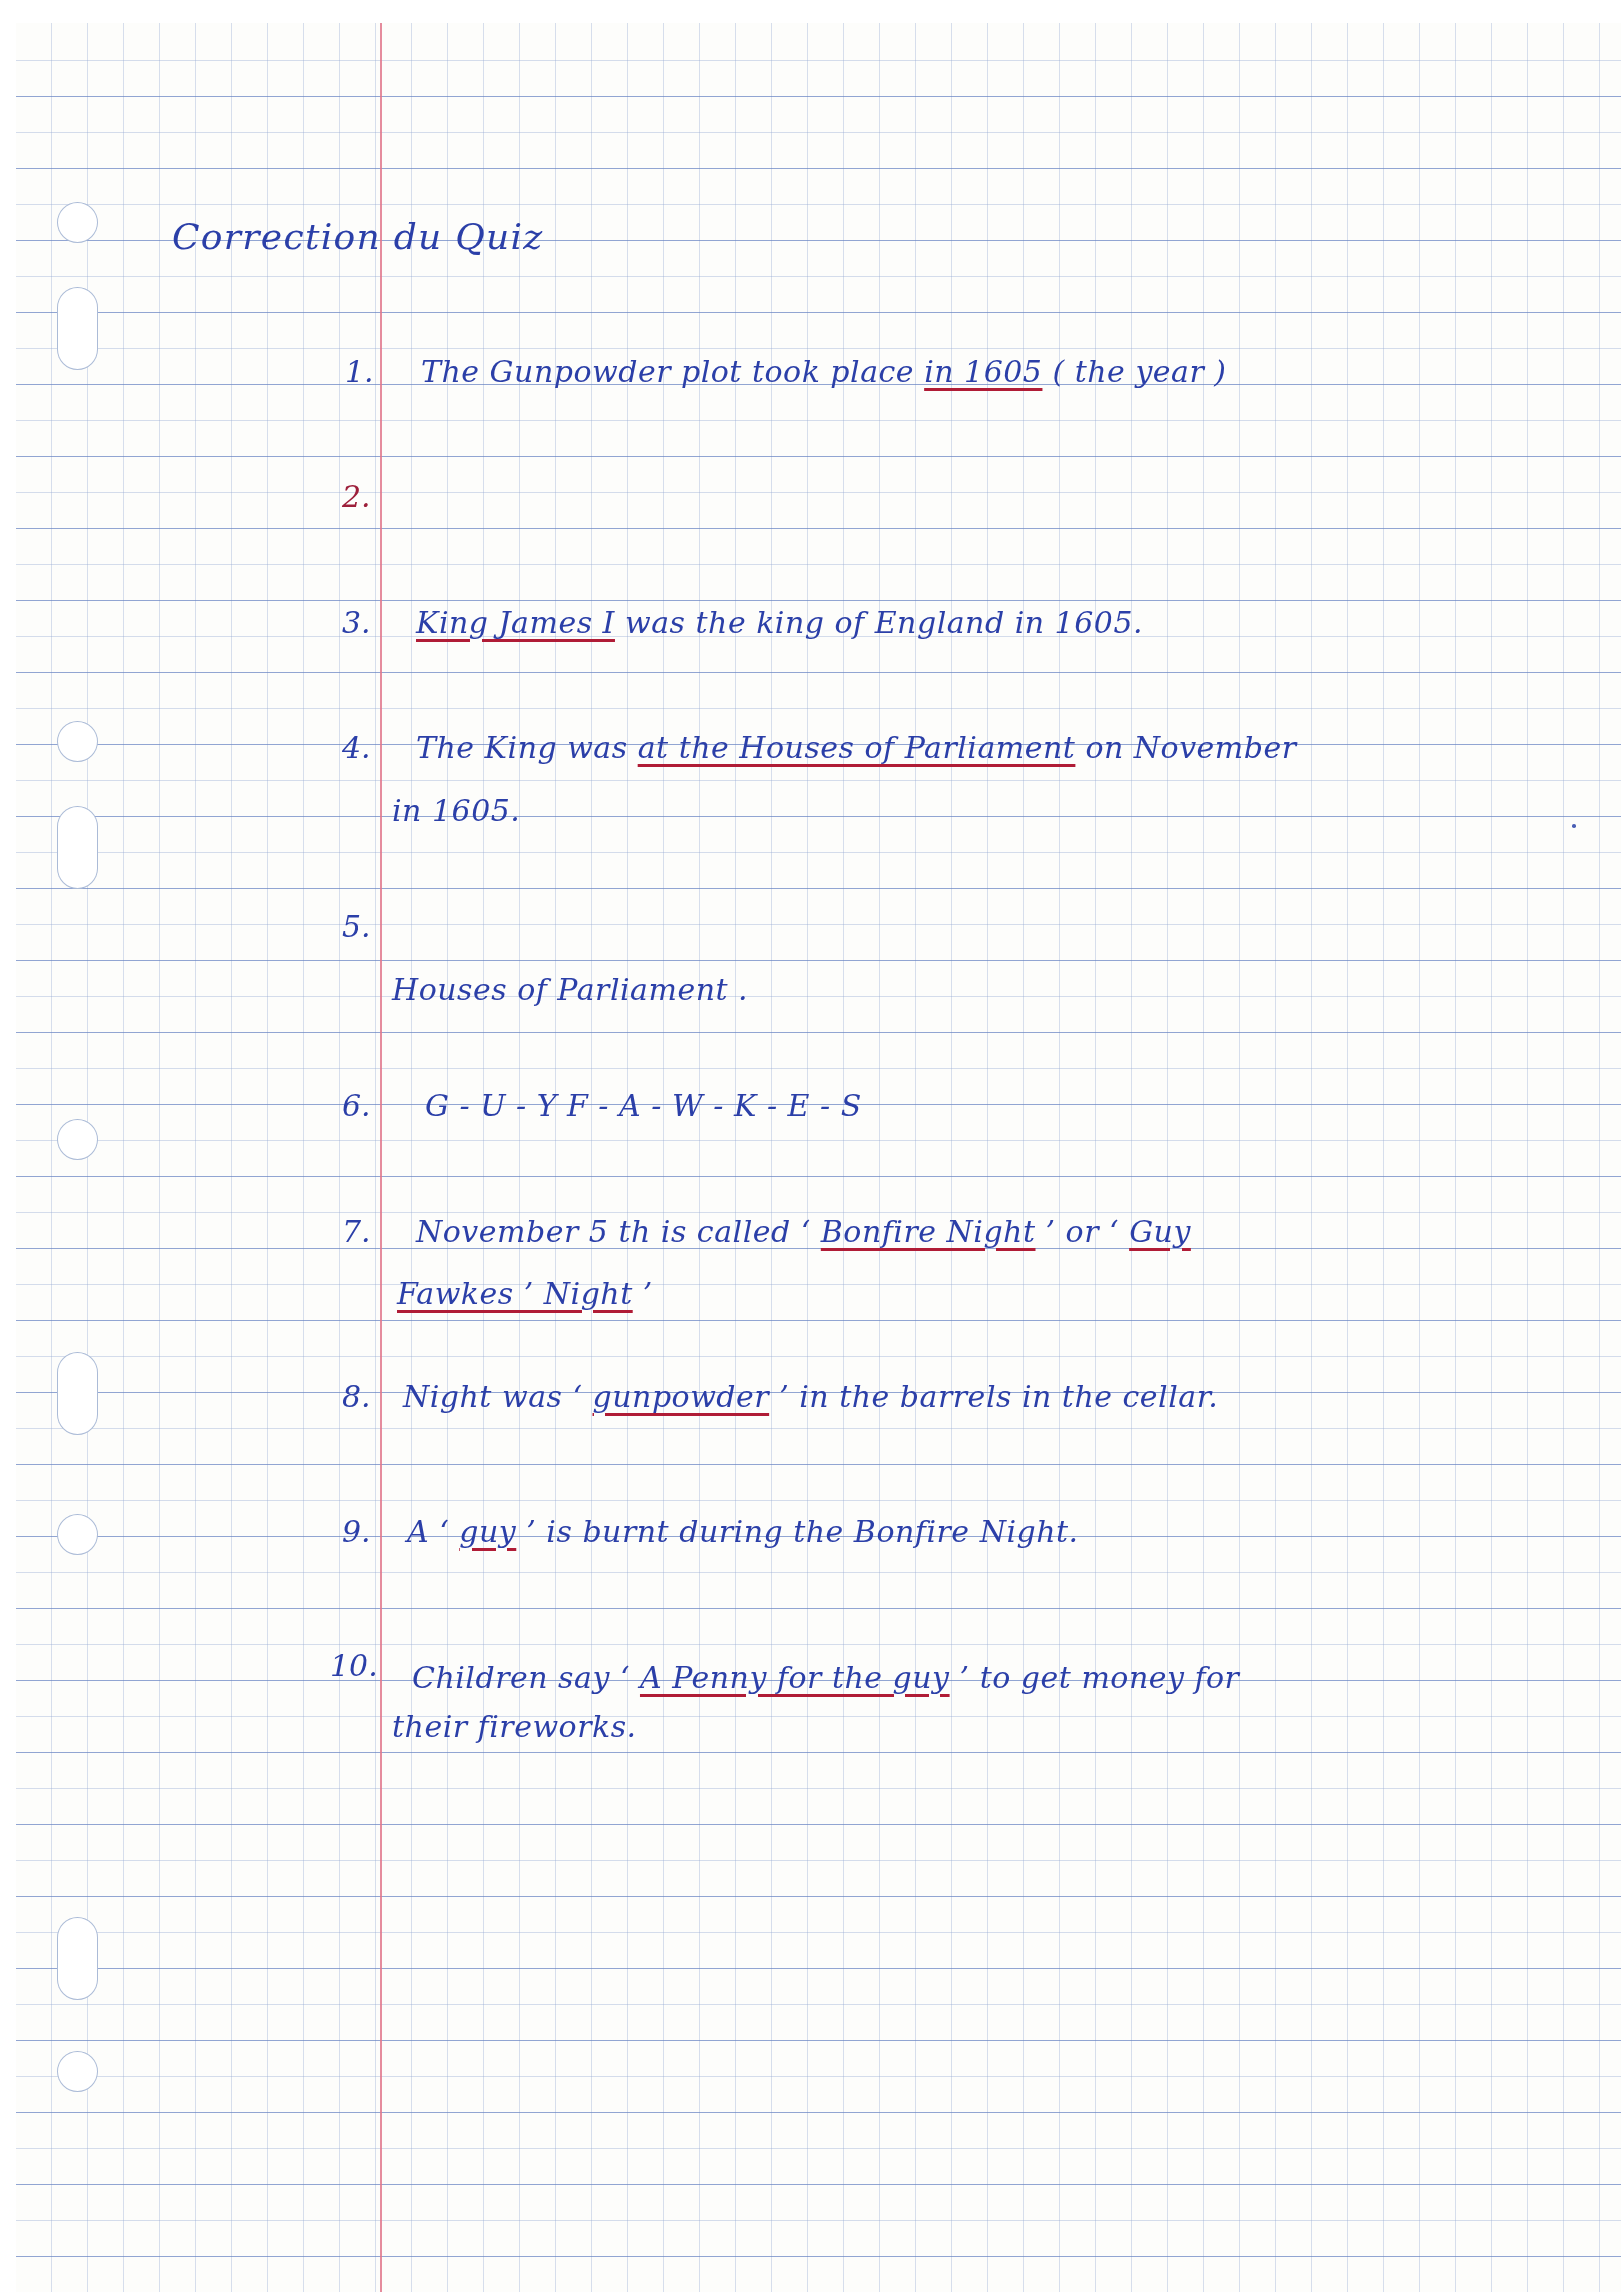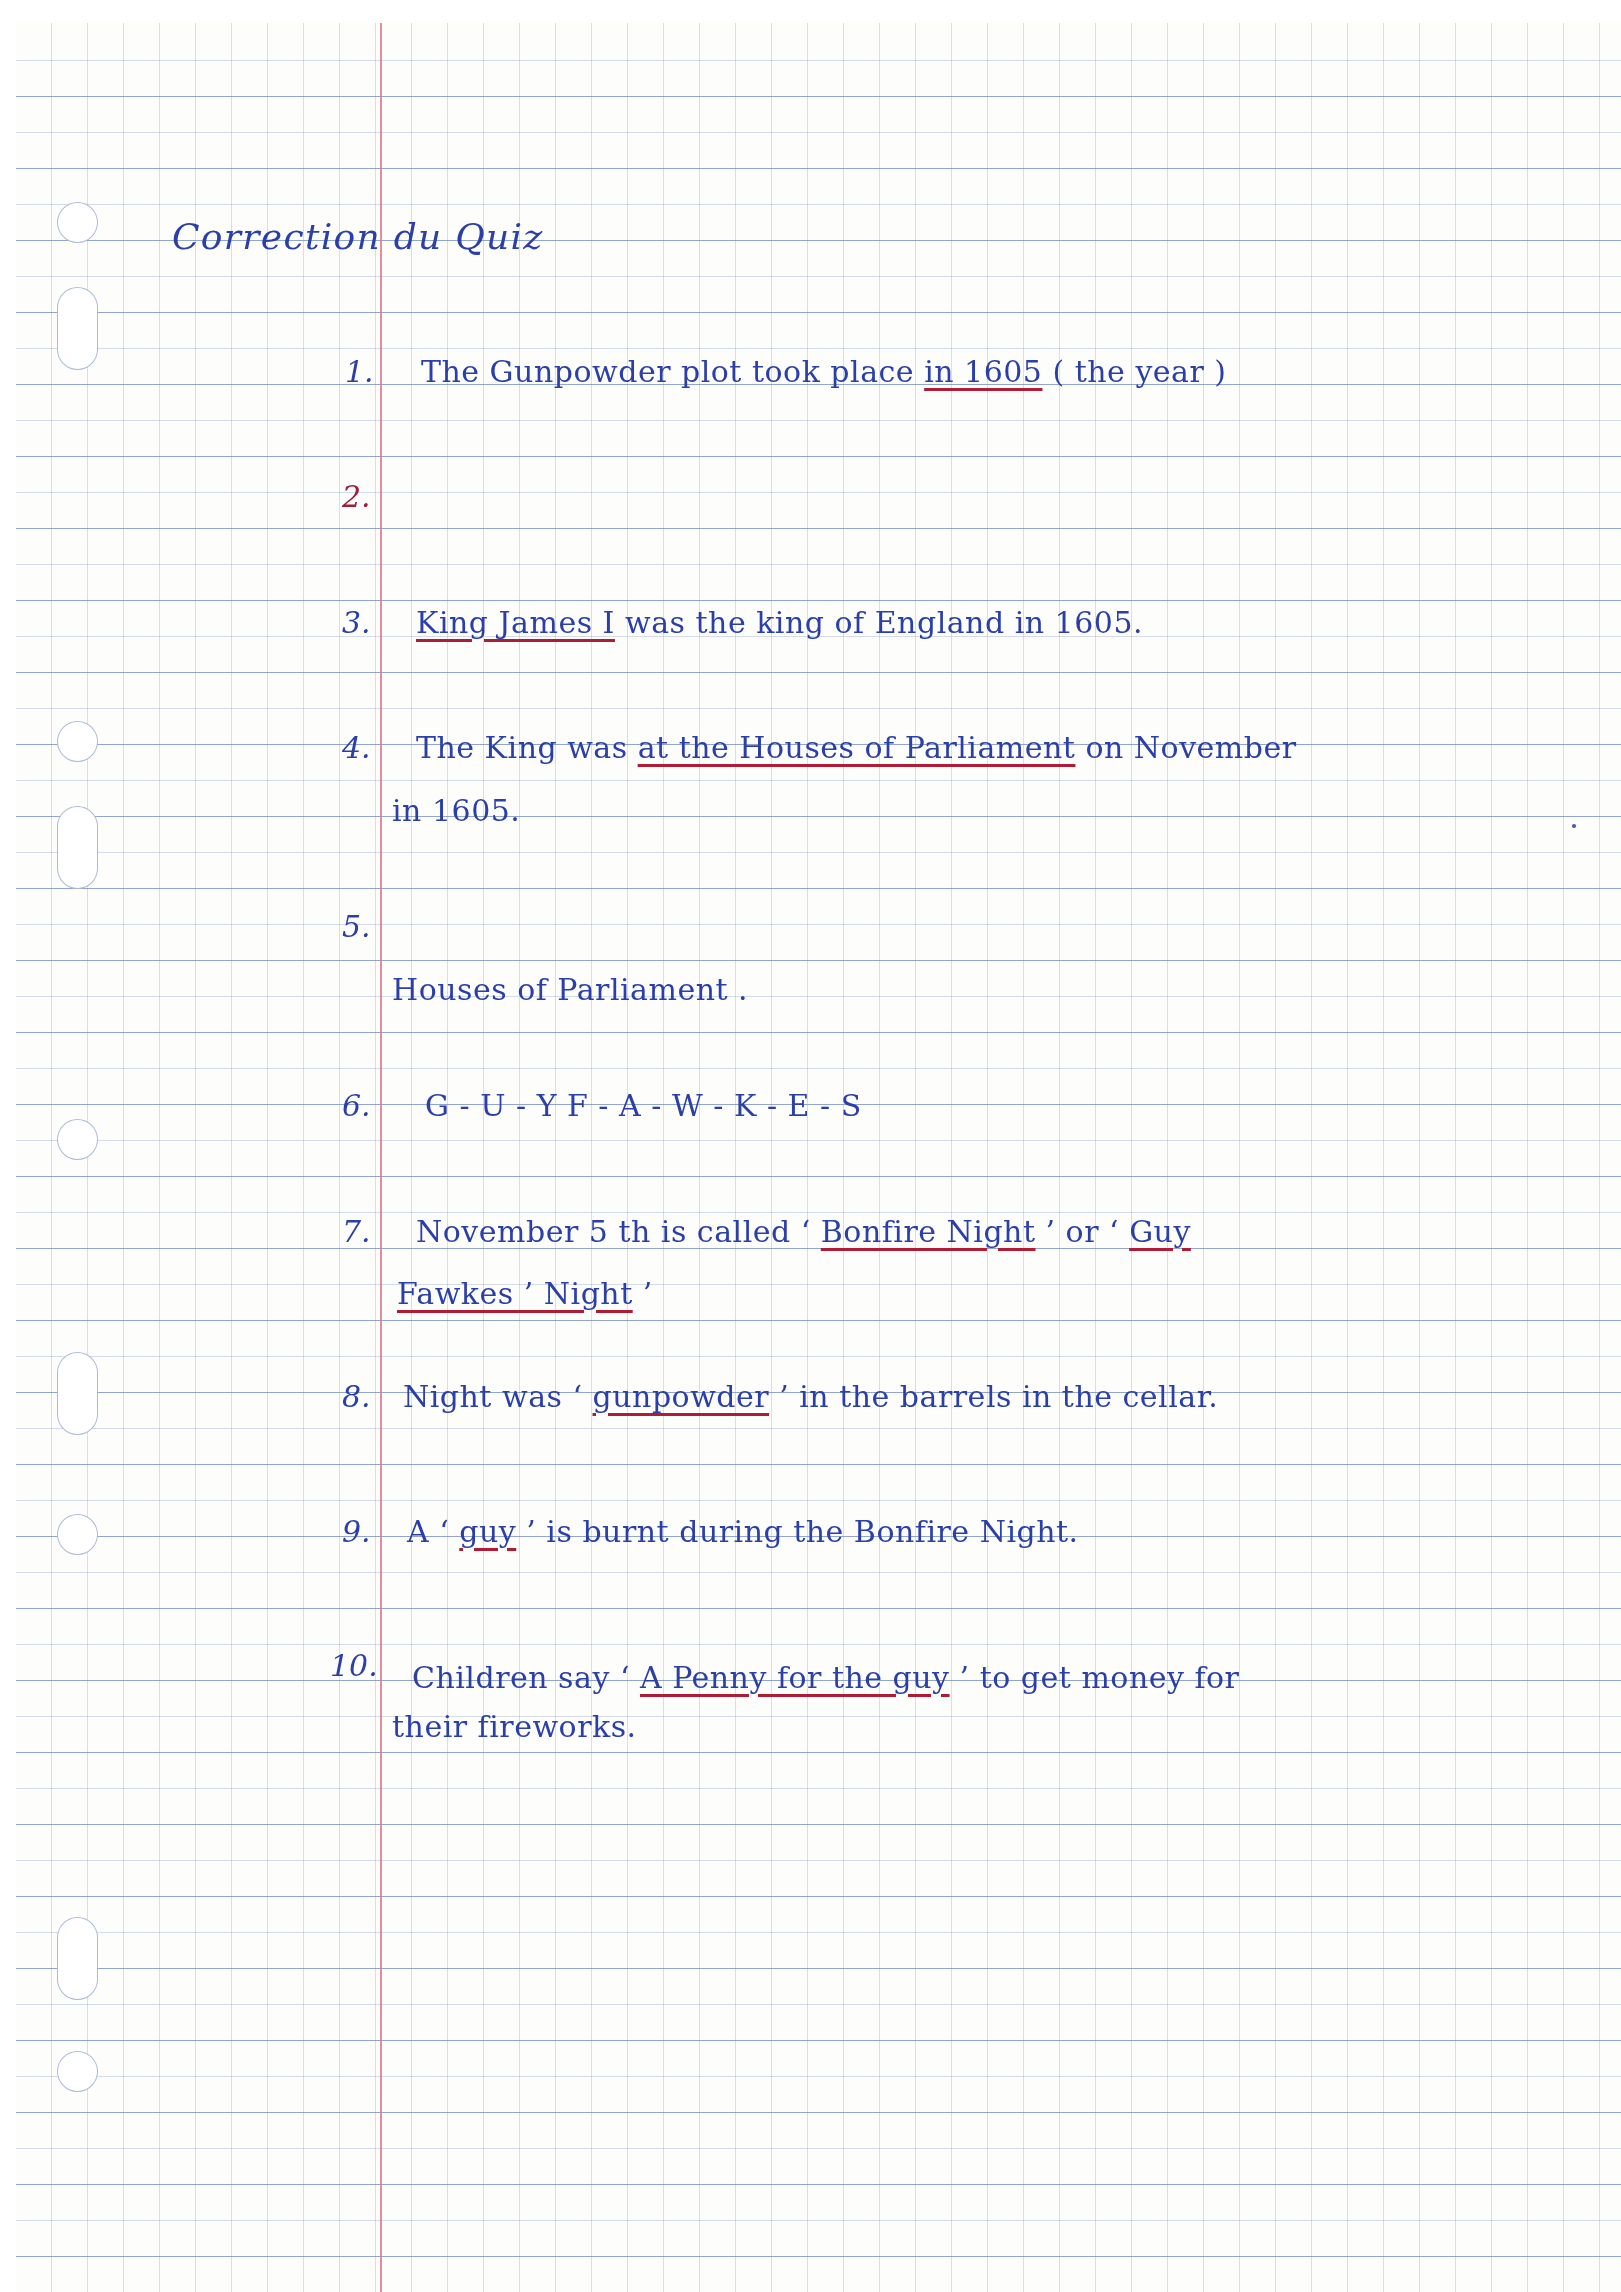--- a/index.html
+++ b/index.html
@@ -126,20 +126,21 @@
   .sup {
     font-size: 19.7px;
     vertical-align: super;
   }
   .line-row {
     position: absolute;
     white-space: nowrap;
   }
   .line-row .seg {
     font-family: "DejaVu Serif", serif;
+    font-style: italic;
     color: #2b3fa8;
     font-size: 30px;
     letter-spacing: 0.5px;
   }
   .dot-mark {
     position: absolute;
     width: 3.6px; height: 3.6px;
     background: #4a5fb5;
     border-radius: 50%;
   }

